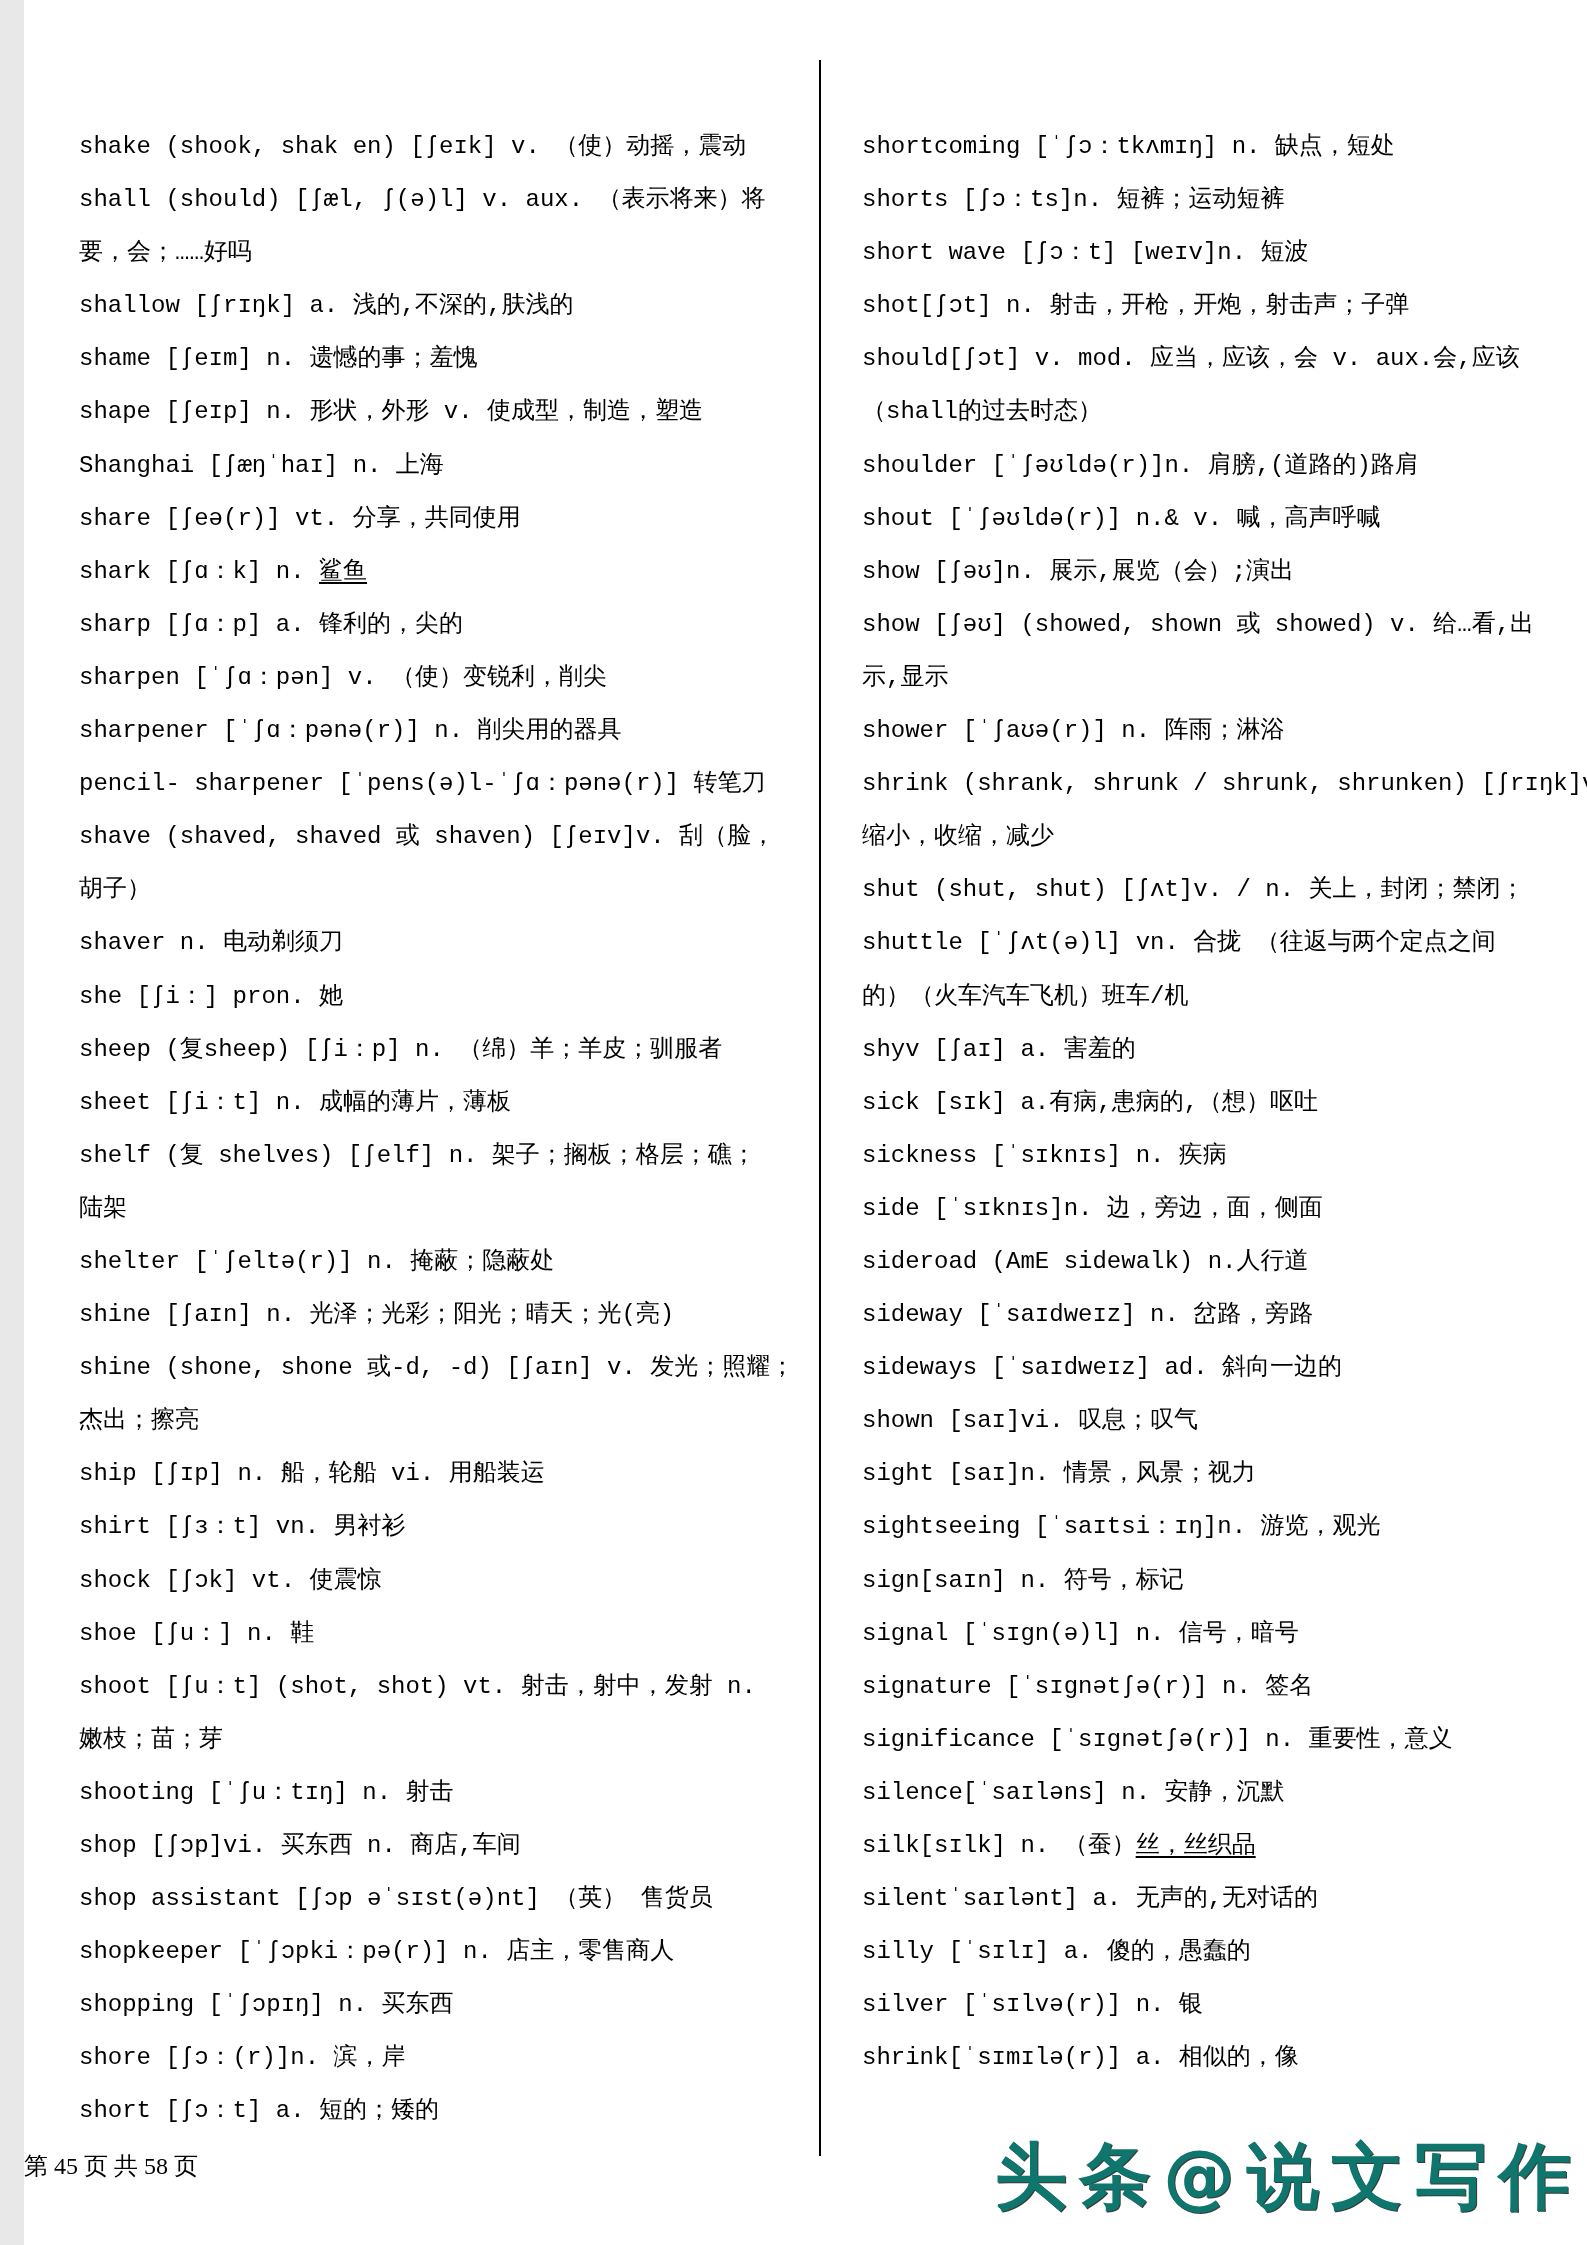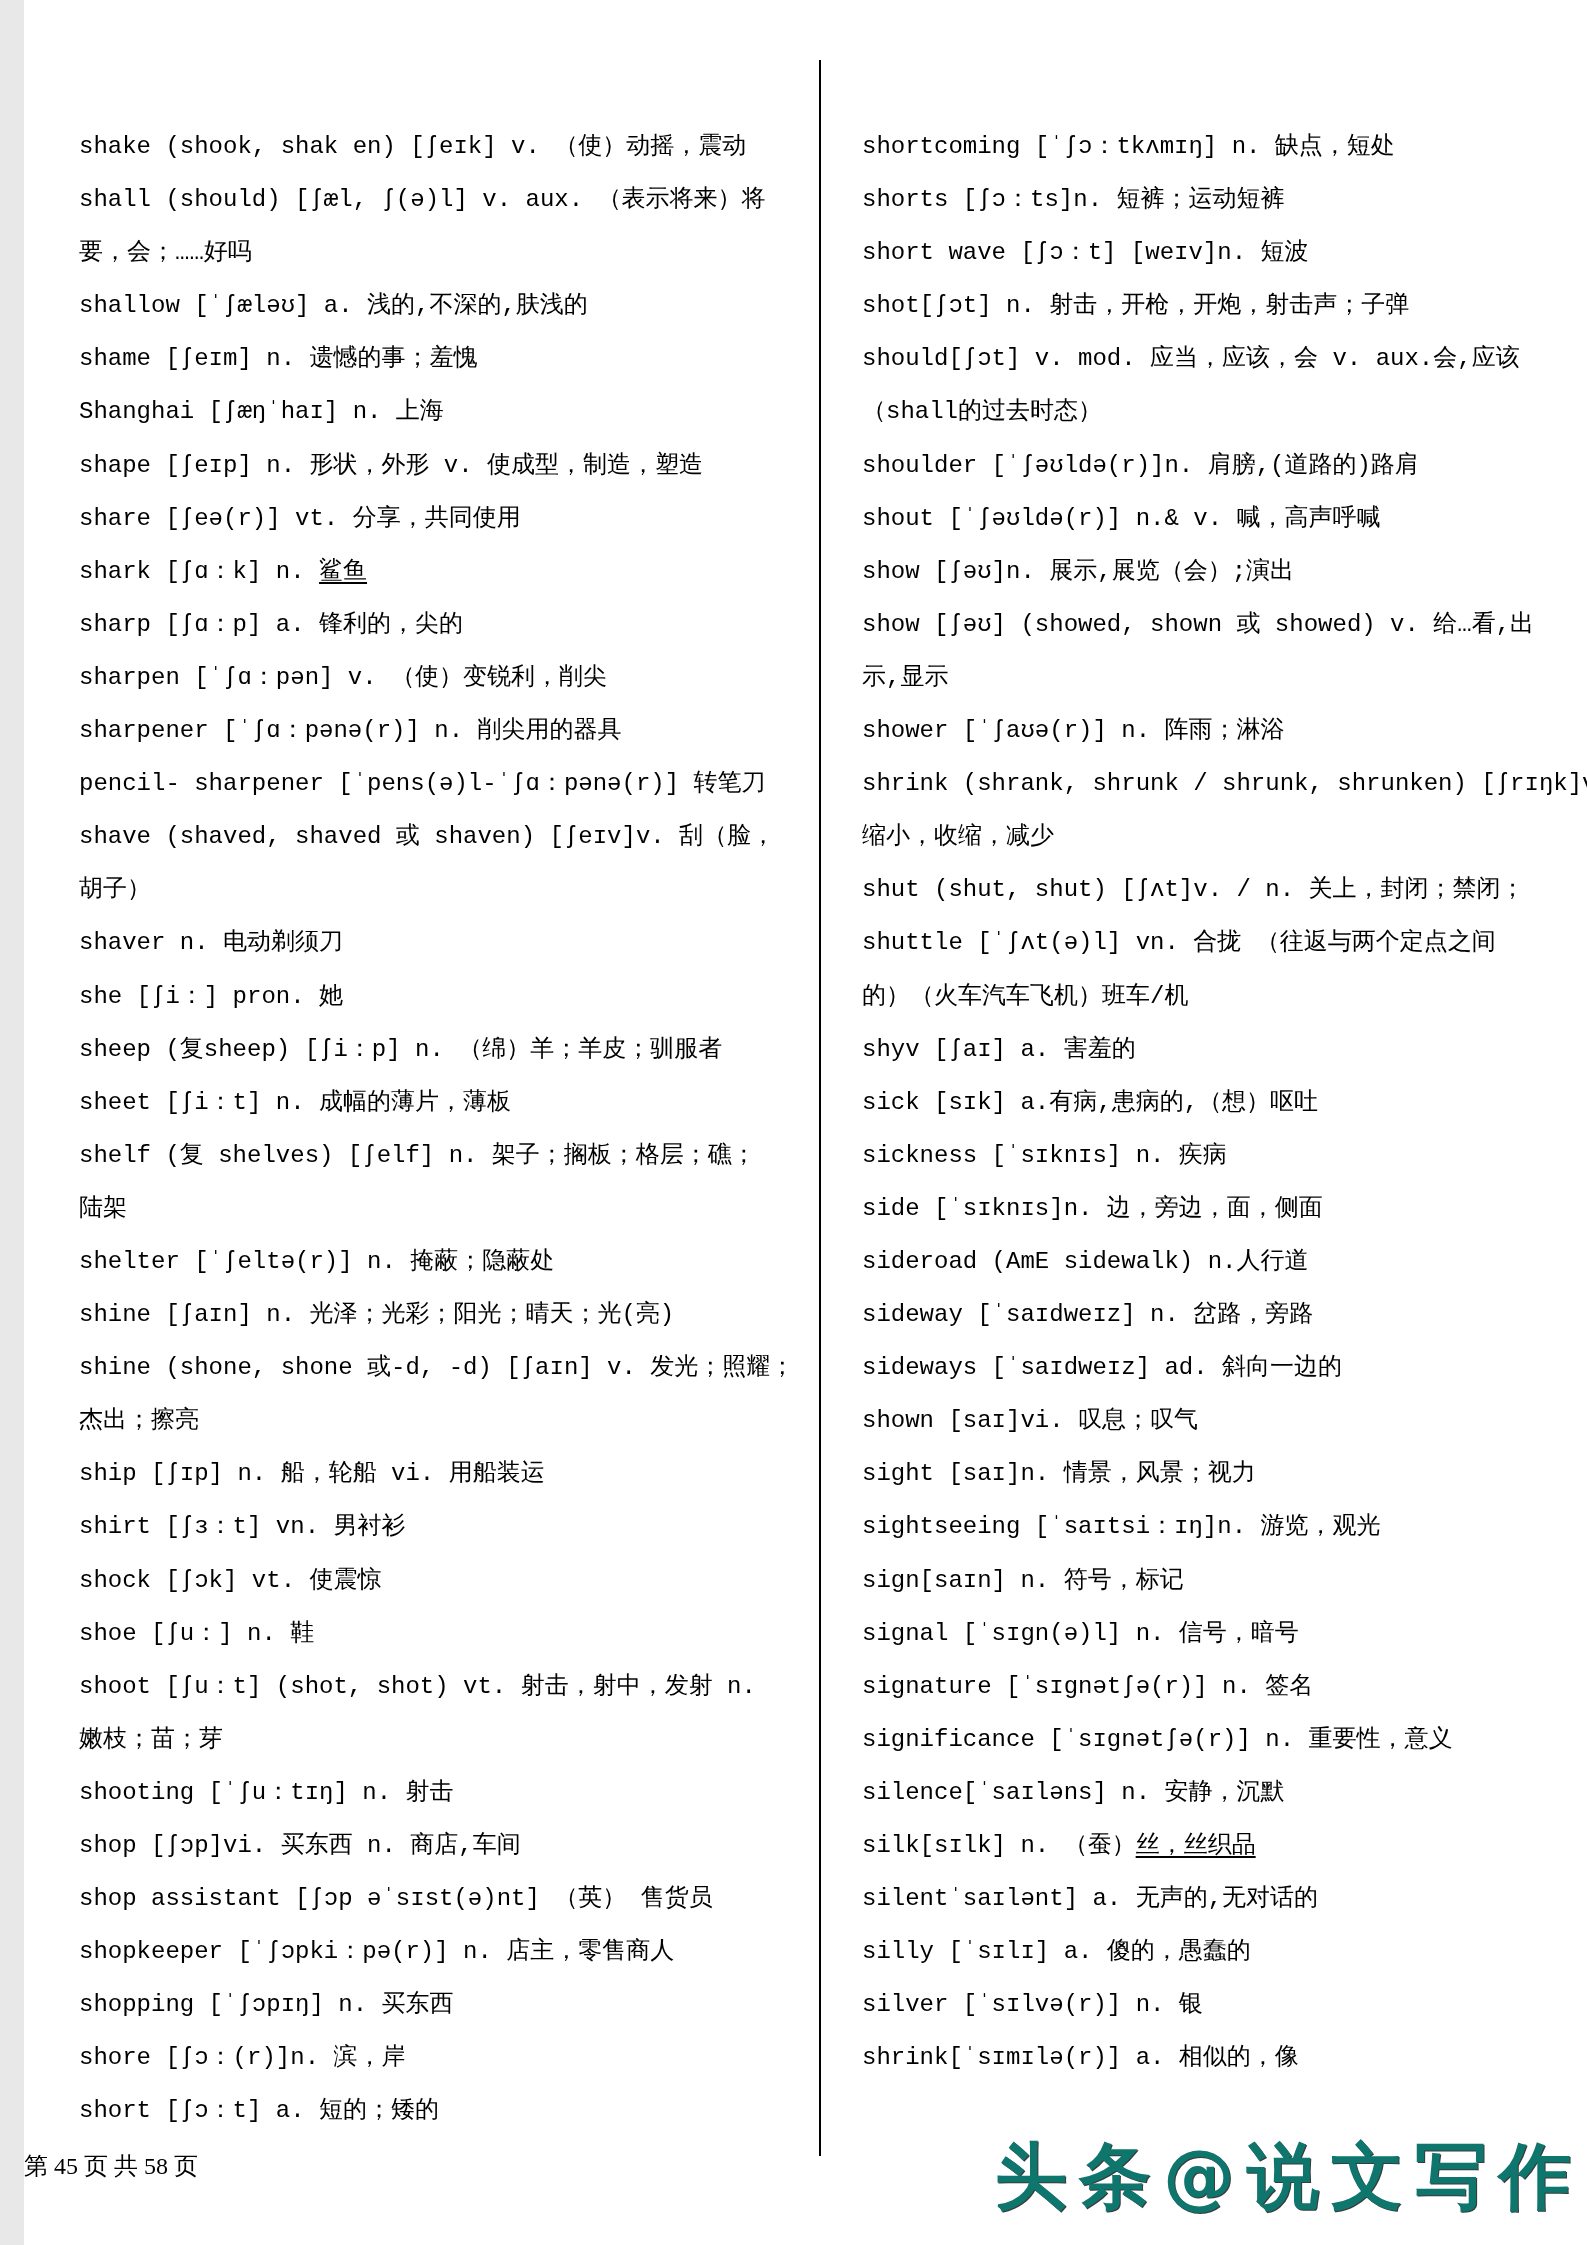--- a/index.html
+++ b/index.html
@@ -66,24 +66,24 @@
 </style>
 </head>
 <body>
 
 <div class="page">
   <div class="divider"></div>
   <div class="col col-left">
       <div class="line">shake (shook, shak en) [ʃeɪk] v. （使）动摇，震动</div>
       <div class="line">shall (should) [ʃæl, ʃ(ə)l] v. aux. （表示将来）将</div>
       <div class="line">要，会；……好吗</div>
-      <div class="line">shallow [ˈʃæləʊ] a. 浅的,不深的,肤浅的</div>
+      <div class="line">shallow [ʃrɪŋk] a. 浅的,不深的,肤浅的</div>
       <div class="line">shame [ʃeɪm] n. 遗憾的事；羞愧</div>
+      <div class="line">shape [ʃeɪp] n. 形状，外形 v. 使成型，制造，塑造</div>
       <div class="line">Shanghai [ʃæŋˈhaɪ] n. 上海</div>
-      <div class="line">shape [ʃeɪp] n. 形状，外形 v. 使成型，制造，塑造</div>
       <div class="line">share [ʃeə(r)] vt. 分享，共同使用</div>
       <div class="line">shark [ʃɑ：k] n. <u>鲨鱼</u></div>
       <div class="line">sharp [ʃɑ：p] a. 锋利的，尖的</div>
       <div class="line">sharpen [ˈʃɑ：pən] v. （使）变锐利，削尖</div>
       <div class="line">sharpener [ˈʃɑ：pənə(r)] n. 削尖用的器具</div>
       <div class="line">pencil- sharpener [ˈpens(ə)l-ˈʃɑ：pənə(r)] 转笔刀</div>
       <div class="line">shave (shaved, shaved 或 shaven) [ʃeɪv]v. 刮（脸，</div>
       <div class="line">胡子）</div>
       <div class="line">shaver n. 电动剃须刀</div>
       <div class="line">she [ʃi：] pron. 她</div>

